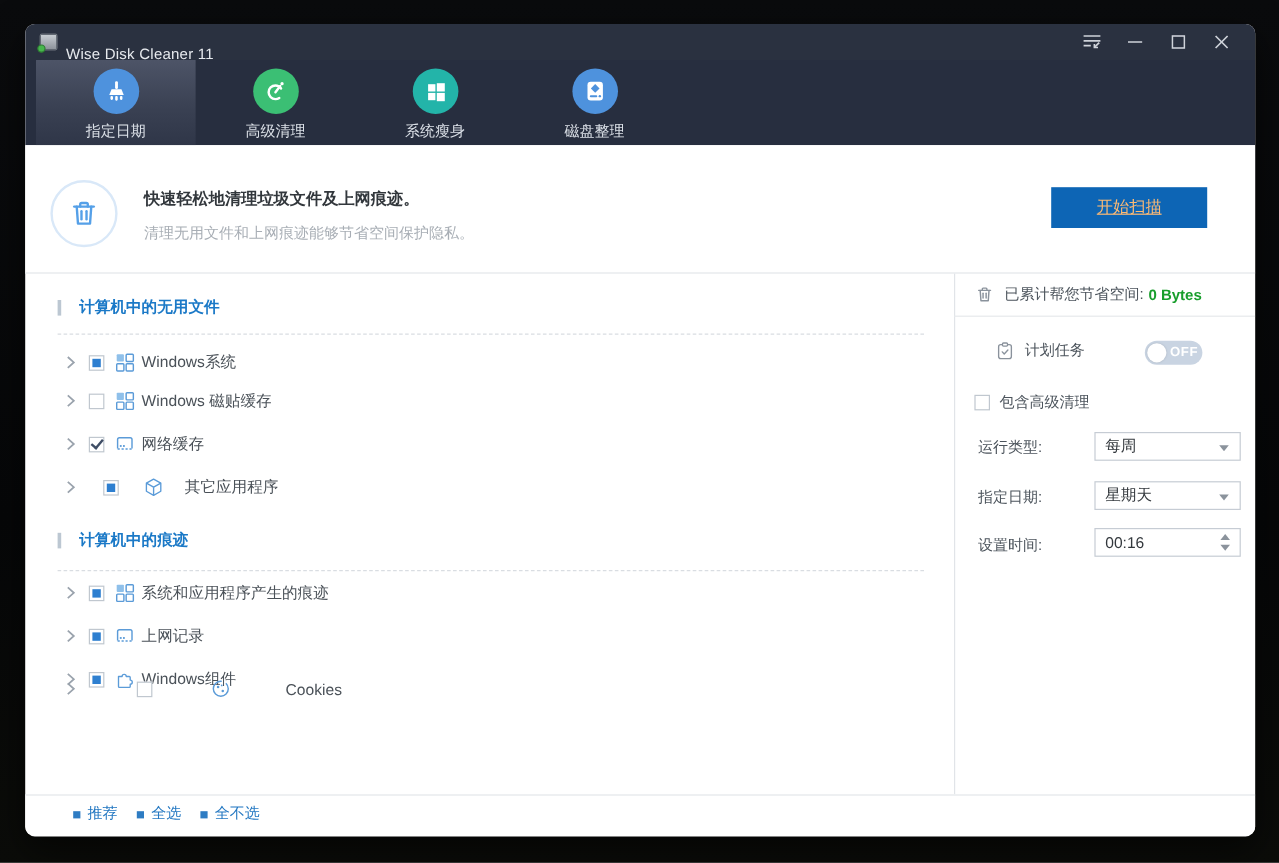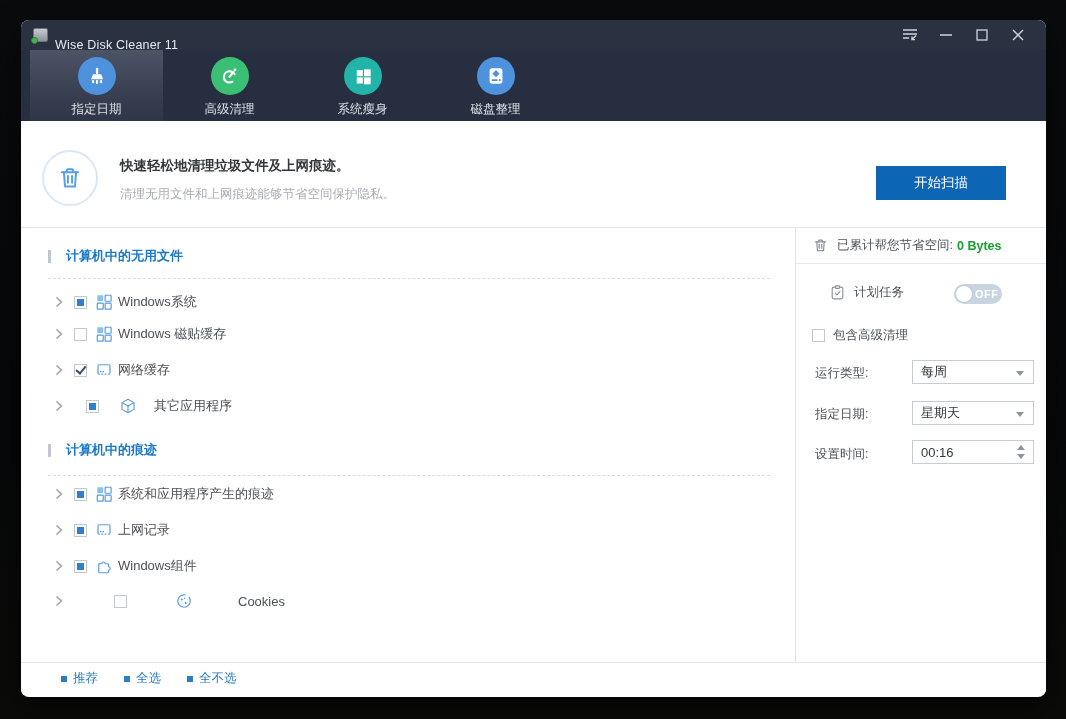--- a/index.html
+++ b/index.html
@@ -33,22 +33,22 @@
   .tc-blue { background:#4e92dd; } .tc-green { background:#3bbf74; } .tc-teal { background:#23b4a9; }
   .tab-label { margin-top:6px; font-size:12.5px; color:#dbe0e7; }
 
   
   .band { position:absolute; left:0; top:101px; width:100%; height:107px; background:#fff;
           border-bottom:1px solid #e3e6ea; }
   .trash-circle { position:absolute; left:21px; top:130px; width:56px; height:56px; border-radius:50%;
                   border:2px solid #d9e8f8; display:flex; align-items:center; justify-content:center; }
   .band-title { position:absolute; left:99px; top:137px; font-size:13.5px; font-weight:bold; color:#32373c; }
   .band-sub { position:absolute; left:99px; top:166px; font-size:12.5px; color:#a8aeb5; }
-  .scan-btn { position:absolute; left:855px; top:146px; width:130px; height:34px; background:#0d65b5;
-              color:#ffffff; font-size:13.5px; border:none; display:flex; align-items:center; justify-content:center; cursor:pointer; }
+  .scan-btn { position:absolute; left:855px; top:136px; width:130px; height:34px; background:#0d65b5;
+              color:#fdba74; font-size:13.5px; border:none; display:flex; align-items:center; justify-content:center; cursor:pointer;text-decoration:underline; }
 
   
   .v-divider { position:absolute; left:774px; top:208px; width:1px; height:434px; background:#e1e4e8; }
 
   .sec-heading { position:absolute; left:27px; height:20px; display:flex; align-items:center; }
   .sec-bar { width:3px; height:13px; background:#bcc7d2; margin-right:15px; }
   .sec-text { font-size:13px; font-weight:bold; color:#1b79c7; }
   .dashed { position:absolute; left:27px; width:722px; border-top:1px dashed #d9dde2; }
 
   .item-row { position:absolute; left:32px; height:20px; display:flex; align-items:center; cursor:default; }
@@ -76,21 +76,21 @@
                 display:flex; align-items:center; padding:0 8px; font-size:13px; color:#33383d; cursor:pointer; }
   .dd-arrow { position:absolute; right:9px; top:10px; width:0; height:0;
               border-left:4px solid transparent; border-right:4px solid transparent; border-top:5px solid #8b939c; }
   .spin-up { position:absolute; right:8px; top:4px; width:0; height:0;
              border-left:4px solid transparent; border-right:4px solid transparent; border-bottom:5px solid #8b939c; }
   .spin-dn { position:absolute; right:8px; bottom:4px; width:0; height:0;
              border-left:4px solid transparent; border-right:4px solid transparent; border-top:5px solid #8b939c; }
 
   
   .footer { position:absolute; left:0; top:642px; width:100%; height:32px; border-top:1px solid #e3e6ea;
-            background:#fff; display:flex; align-items:center; padding-left:40px; gap:26px; }
+            background:#fff; display:flex; align-items:center; padding-left:40px; gap:16px; }
   .f-link { display:flex; align-items:center; gap:6px; cursor:pointer; }
   .f-bullet { width:6px; height:6px; background:#2e7cc3; }
   .f-text { font-size:12.5px; color:#2478c2; }
 </style>
 </head>
 <body>
 
 <div class="window">
 
   <div class="titlebar">
@@ -316,21 +316,21 @@
         </svg>
       </span>
     <span class="cb cb-ind"></span>
     <span class="item-ico">
         <svg width="18" height="18" viewBox="0 0 24 24" fill="none" stroke="#5b9bd8" stroke-width="1.5" stroke-linejoin="round">
           <path d="M5 9 h4 a2.3 2.3 0 1 1 4.6 0 H17 a1 1 0 0 1 1 1 v3 a2.3 2.3 0 1 1 0 4.6 V20 a1 1 0 0 1-1 1 H6 a1 1 0 0 1-1-1 Z"></path>
         </svg>
       </span>
     <span class="item-label">Windows组件</span>
   </div>
-  <div class="item-row" style="top:571px;gap:40px;">
+  <div class="item-row" style="top:544px;gap:40px;">
     <span class="chev">
         <svg width="12" height="14" viewBox="0 0 12 14">
           <path d="M3.5 2.5 l5 4.5 -5 4.5" fill="none" stroke="#9aa3ad" stroke-width="1.5"></path>
         </svg>
       </span>
     <span class="cb"></span>
     <span class="item-ico">
         <svg width="18" height="18" viewBox="0 0 24 24">
           <circle cx="12" cy="12" r="8.3" fill="none" stroke="#5b9bd8" stroke-width="1.6" stroke-dasharray="40 5"></circle>
           <circle cx="9" cy="10" r="1.4" fill="#5b9bd8"></circle>

